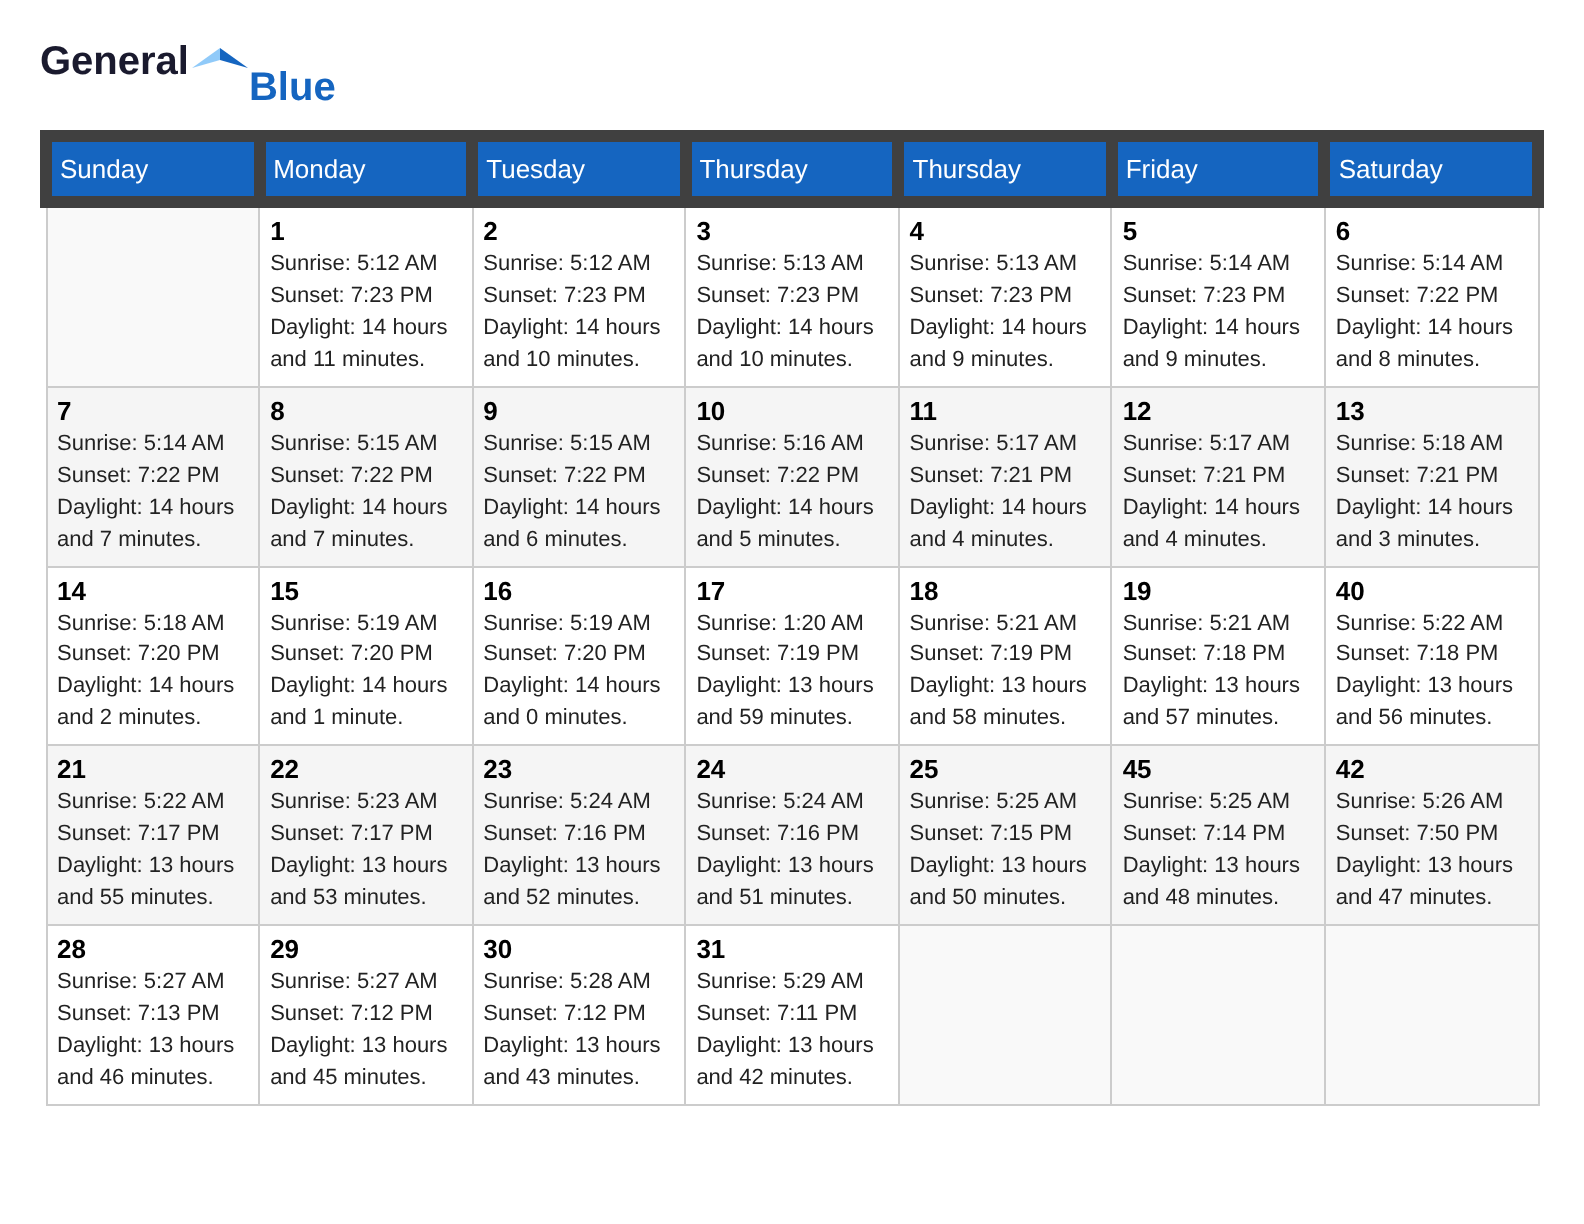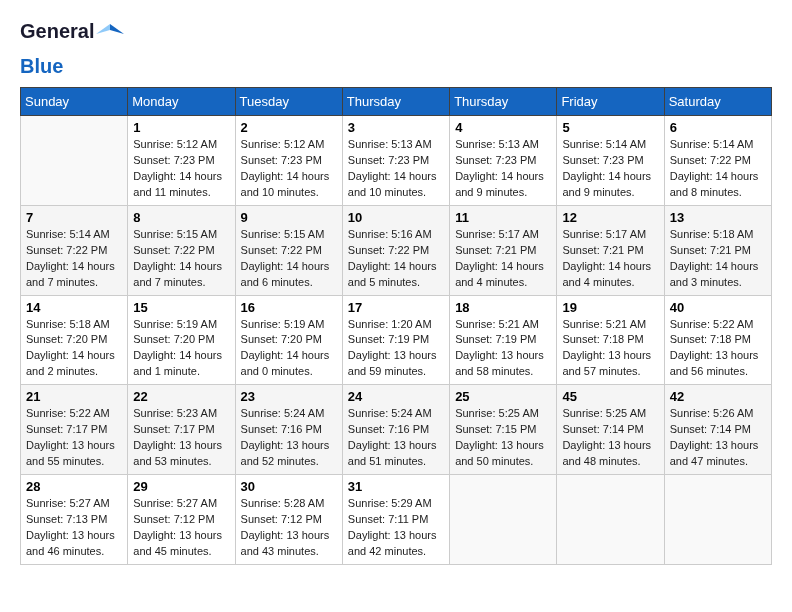--- a/index.html
+++ b/index.html
@@ -38,21 +38,21 @@
       border-collapse: collapse;
       font-size: 11px;
     }
     thead th {
       background-color: #1565c0;
       color: #fff;
       padding: 6px 4px;
       text-align: left;
       font-size: 13px;
       font-weight: normal;
-      border: 1px solid #404040;
+      border: 6px solid #404040;
     }
     tbody td {
       border: 1px solid #ccc;
       vertical-align: top;
       padding: 4px 5px;
       min-height: 70px;
       height: 80px;
       background: #fff;
     }
     tbody tr:nth-child(even) td {
@@ -71,21 +71,21 @@
     }
     .empty-cell {
       background: #f9f9f9;
     }
   </style>
 </head>
 <body>
 
 <div class="header">
   <div class="logo">
-  <div style="display:flex;flex-direction:column;align-items:flex-start;">
+  <div style="display:flex;flex-direction:row;align-items:flex-start;">
     <div style="font-size:20px;font-weight:bold;line-height:1.1;display:flex;align-items:center;gap:2px;">
       <span style="color:#1a1a2e;">General</span>
       <svg width="28" height="22" viewBox="0 0 28 22">
         <polygon points="14,4 28,14 14,10" fill="#1565c0"></polygon>
         <polygon points="14,4 0,14 14,10" fill="#2196f3" opacity="0.5"></polygon>
       </svg>
     </div>
     <div style="font-size:20px;font-weight:bold;color:#1565c0;line-height:1.1;margin-top:13px;">Blue</div>
   </div>
 </div>
@@ -294,21 +294,21 @@
         <td>
           <span class="day-number">45</span>
           <div class="day-info" style="white-space: pre-line;">Sunrise: 5:25 AM
 Sunset: 7:14 PM
 Daylight: 13 hours
 and 48 minutes.</div>
         </td>
         <td>
           <span class="day-number">42</span>
           <div class="day-info" style="white-space: pre-line;">Sunrise: 5:26 AM
-Sunset: 7:14 PM
+Sunset: 7:50 PM
 Daylight: 13 hours
 and 47 minutes.</div>
         </td>
       </tr>
       <tr>
         <td>
           <span class="day-number">28</span>
           <div class="day-info" style="white-space: pre-line;">Sunrise: 5:27 AM
 Sunset: 7:13 PM
 Daylight: 13 hours

